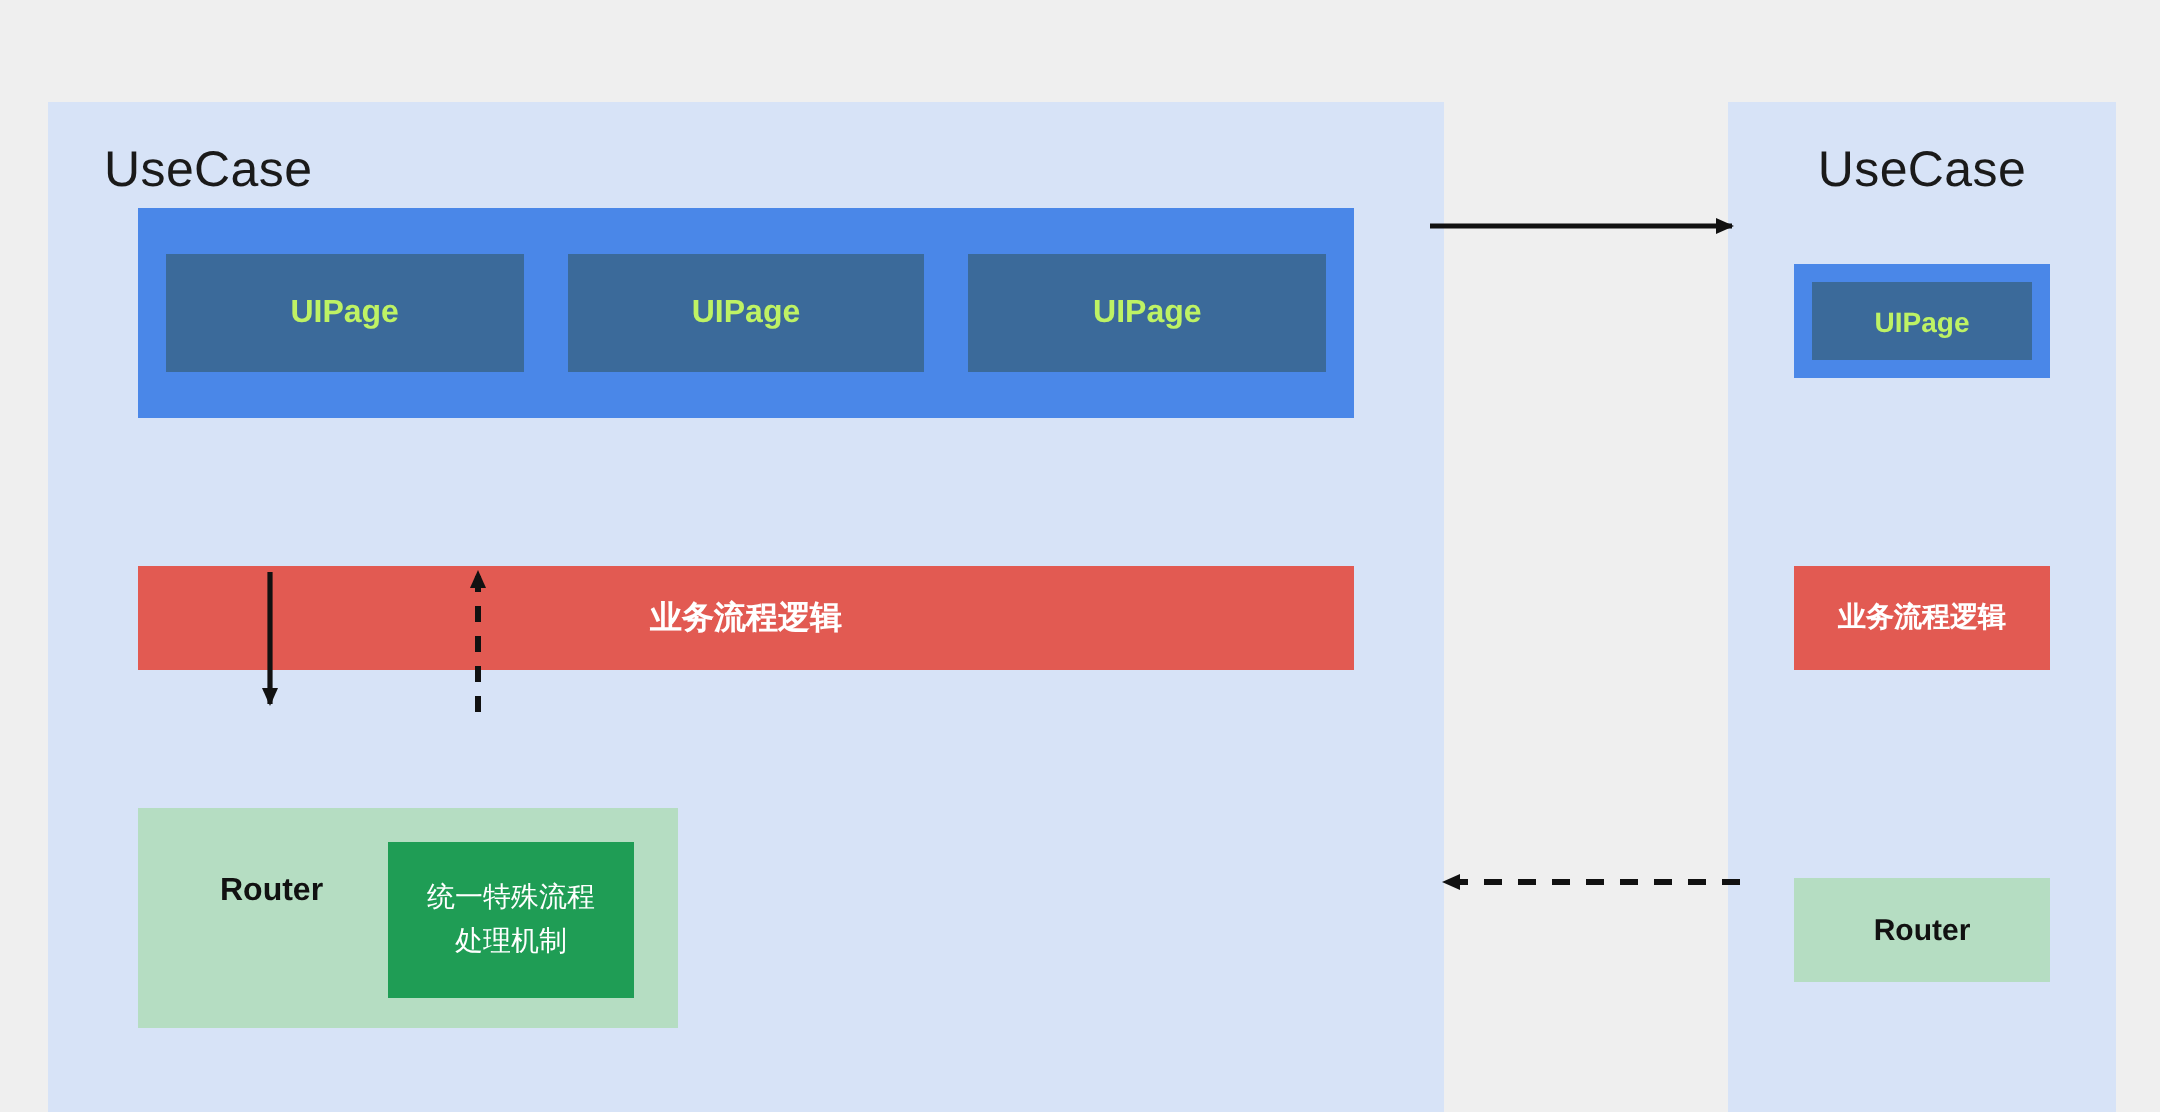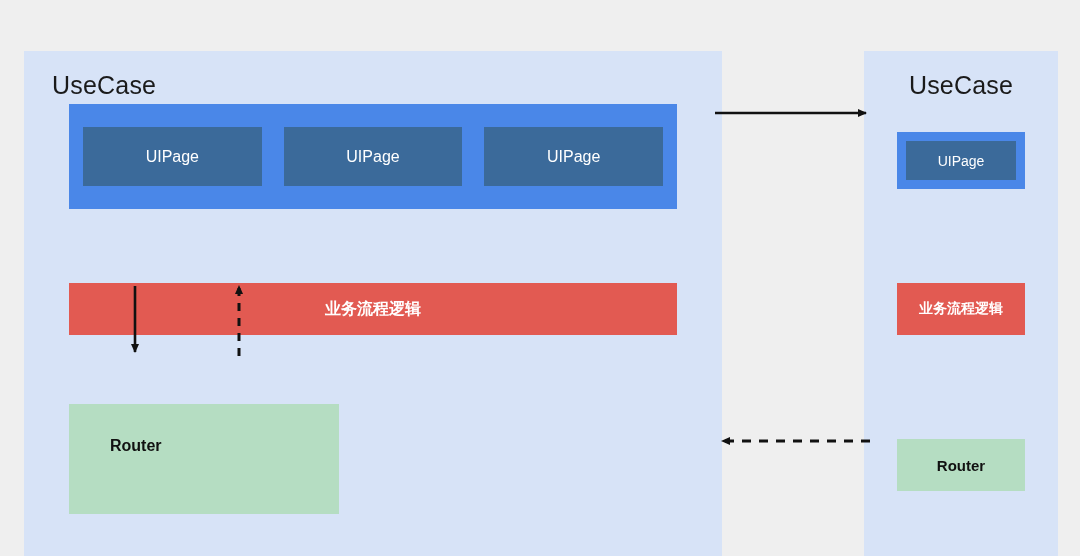--- a/index.html
+++ b/index.html
@@ -48,23 +48,23 @@
     left: 45px; top: 53px; width: 608px; height: 105px;
     padding: 0 14px;
     gap: 22px;
   }
   #ui-group-right {
     left: 33px; top: 81px; width: 128px; height: 57px;
     padding: 0 9px;
   }
   .uipage {
     background: #3b6a9a;
-    color: #ffffff;
+    color: #bef264;
     font-size: 16px;
-    font-weight: 400;
+    font-weight: 700;
     display: flex;
     align-items: center;
     justify-content: center;
     flex: 1 1 auto;
     height: 59px;
   }
   #ui-group-right .uipage { height: 39px; font-size: 14px; }
 
   
   .redbar {
@@ -136,20 +136,24 @@
     <div class="ui-group" id="ui-group-left">
       <div class="uipage">UIPage</div>
       <div class="uipage">UIPage</div>
       <div class="uipage">UIPage</div>
     </div>
 
     <div class="redbar" id="redbar-left">业务流程逻辑</div>
 
     <div class="router-box" id="router-left">
       <div class="router-label">Router</div>
+      <div class="green-inner">
+        <span>统一特殊流程</span>
+        <span>处理机制</span>
+      </div>
     </div>
 
   </div>
 
   <div class="panel" id="panel-right">
 
     <div class="panel-title" id="title-right">UseCase</div>
 
     <div class="ui-group" id="ui-group-right">
       <div class="uipage">UIPage</div>

